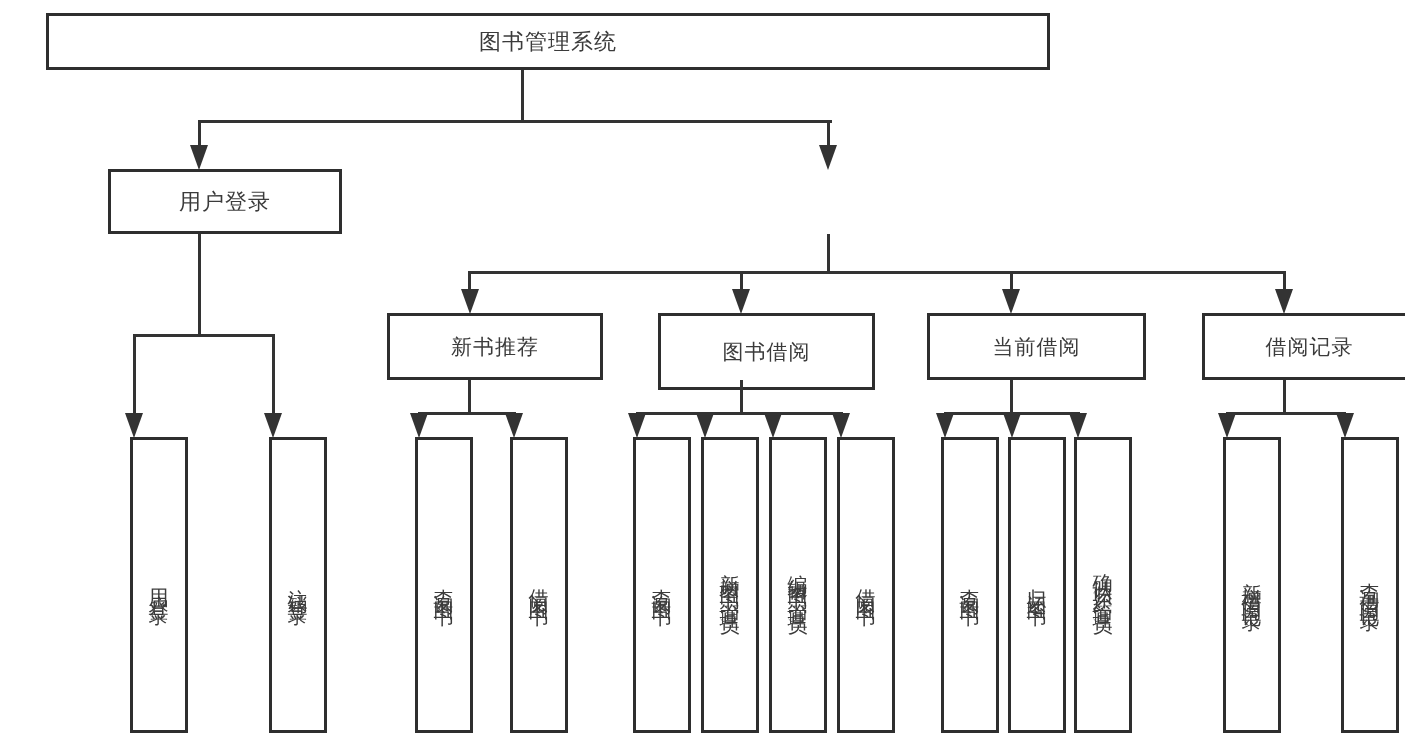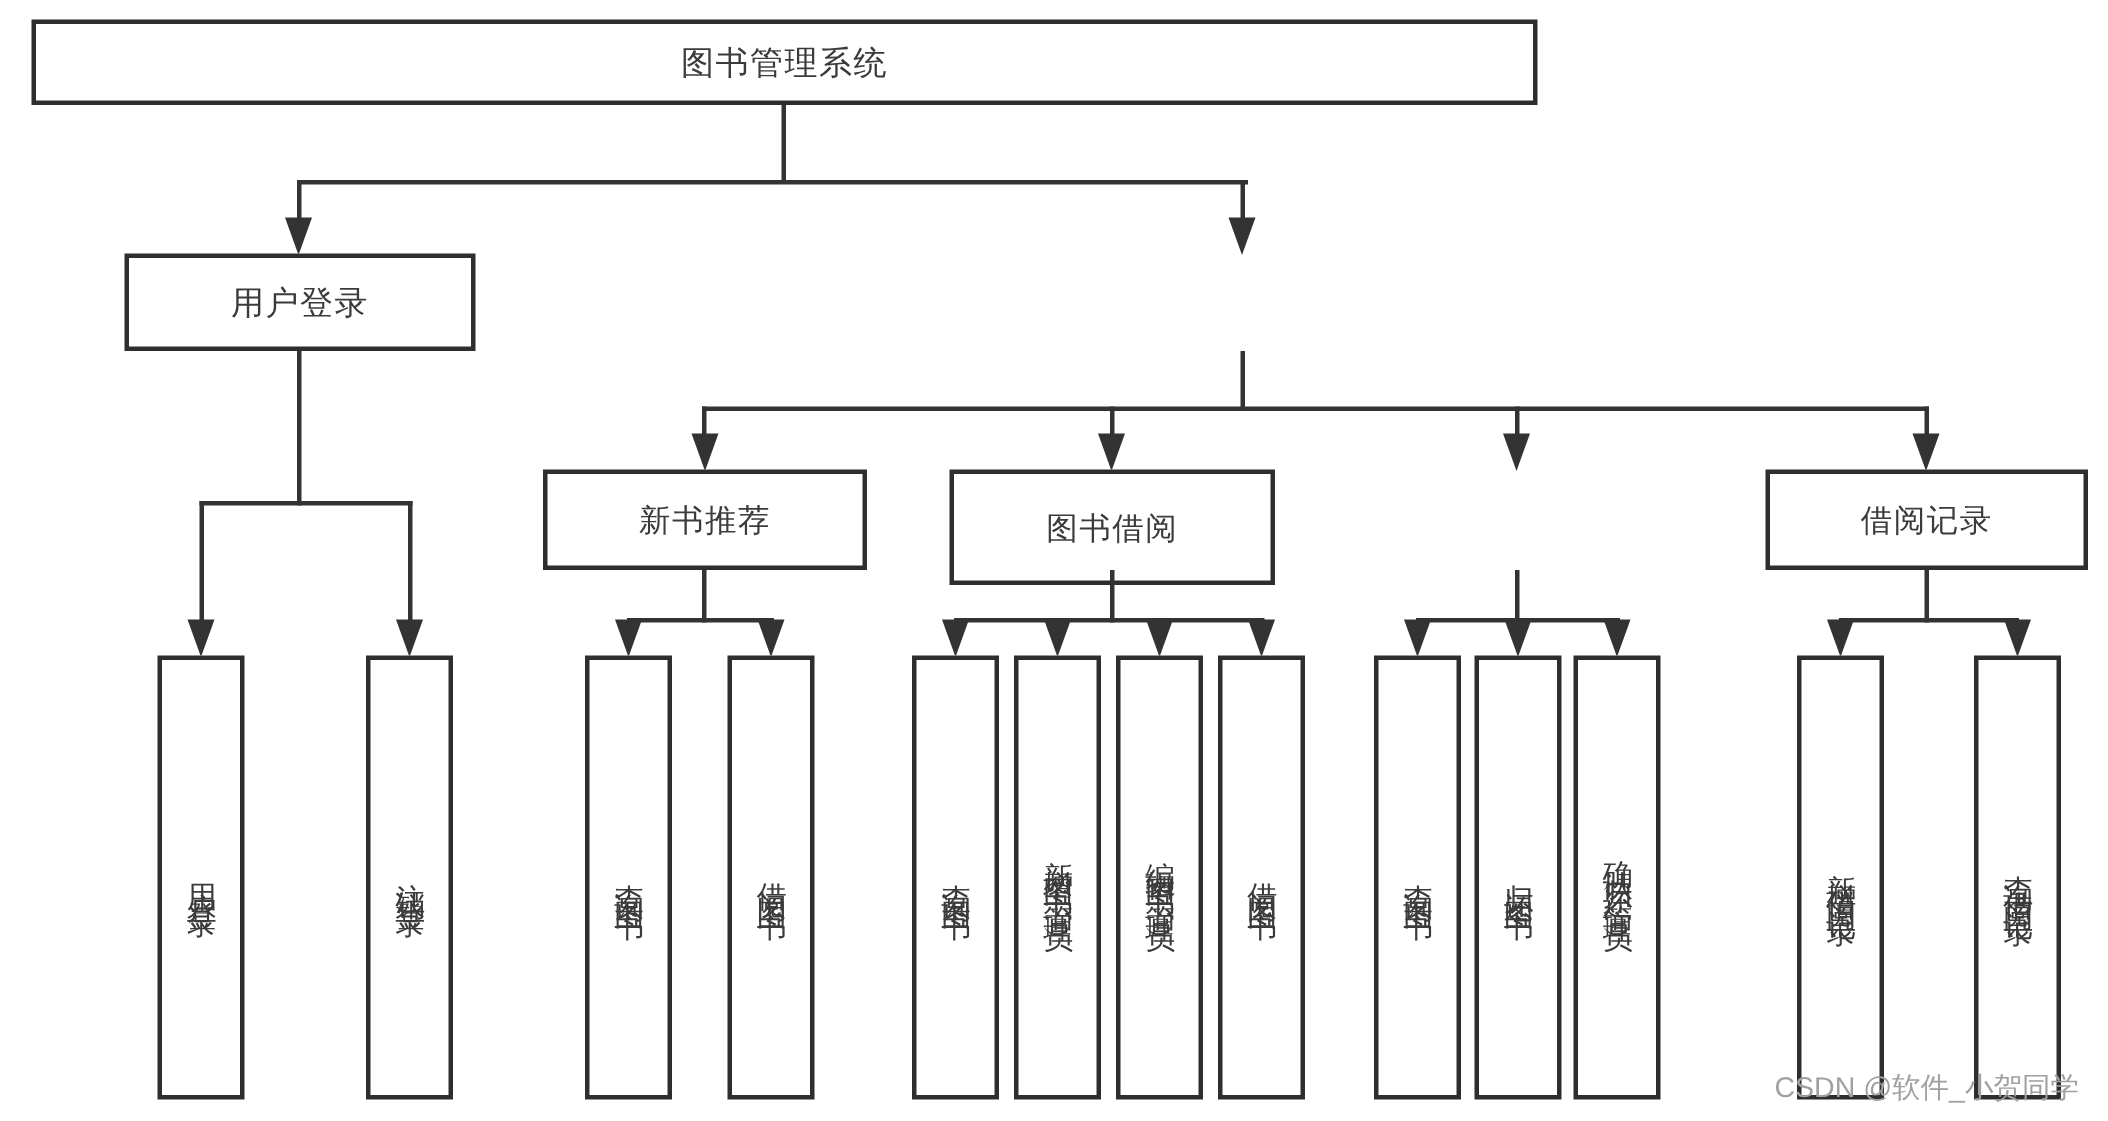--- a/index.html
+++ b/index.html
@@ -15,20 +15,21 @@
   .box {
     position: absolute;
     box-sizing: border-box;
     border: 3px solid #2e2e2e;
     background: #ffffff;
     display: flex;
     align-items: center;
     justify-content: center;
     text-align: center;
     color: #3b3b3b;
+    margin-left: 25px;
   }
   .hbox { font-size: 22px; letter-spacing: 1px; }
   .l3box { font-size: 21px; letter-spacing: 1px; }
   .vbox {
     writing-mode: vertical-rl;
     text-orientation: mixed;
     font-size: 20px;
     letter-spacing: 6px;
     line-height: 1;
   }
@@ -80,20 +81,21 @@
   <div class="ln" style="left:740px; top:271px; width:3px; height:21px;"></div>
   <div class="ln" style="left:1010px; top:271px; width:3px; height:21px;"></div>
   <div class="ln" style="left:1283px; top:271px; width:3px; height:21px;"></div>
   <div class="ar" style="left:470px; top:289px;"></div>
   <div class="ar" style="left:741px; top:289px;"></div>
   <div class="ar" style="left:1011px; top:289px;"></div>
   <div class="ar" style="left:1284px; top:289px;"></div>
 
   <div class="box l3box" style="left:362px; top:313px; width:216px; height:67px;">新书推荐</div>
   <div class="box l3box" style="left:633px; top:313px; width:217px; height:77px;">图书借阅</div>
+  <div class="box l3box" style="left:902px; top:313px; width:219px; height:67px;">当前借阅</div>
   <div class="box l3box" style="left:1177px; top:313px; width:215px; height:67px;">借阅记录</div>
 
   <div class="ln" style="left:468px; top:380px; width:3px; height:35px;"></div>
   <div class="ln" style="left:740px; top:380px; width:3px; height:35px;"></div>
   <div class="ln" style="left:1010px; top:380px; width:3px; height:35px;"></div>
   <div class="ln" style="left:1283px; top:380px; width:3px; height:35px;"></div>
 
   <div class="ln" style="left:418px; top:412px; width:98px; height:3px;"></div>
   <div class="ln" style="left:636px; top:412px; width:207px; height:3px;"></div>
   <div class="ln" style="left:944px; top:412px; width:136px; height:3px;"></div>
@@ -122,15 +124,14 @@
   <div class="box vbox" style="left:744px; top:437px; width:58px; height:296px;">编辑图书（管理员）</div>
   <div class="box vbox" style="left:812px; top:437px; width:58px; height:296px;">借阅图书</div>
 
   <div class="box vbox" style="left:916px; top:437px; width:58px; height:296px;">查询图书</div>
   <div class="box vbox" style="left:983px; top:437px; width:58px; height:296px;">归还图书</div>
   <div class="box vbox" style="left:1049px; top:437px; width:58px; height:296px;">确认归还（管理员）</div>
 
   <div class="box vbox" style="left:1198px; top:437px; width:58px; height:296px;">新增借阅记录</div>
   <div class="box vbox" style="left:1316px; top:437px; width:58px; height:296px;">查询借阅记录</div>
 
-  <div id="watermark">CSDN @软件_小贺同学</div>
 
 </div>
 
 </body></html>

